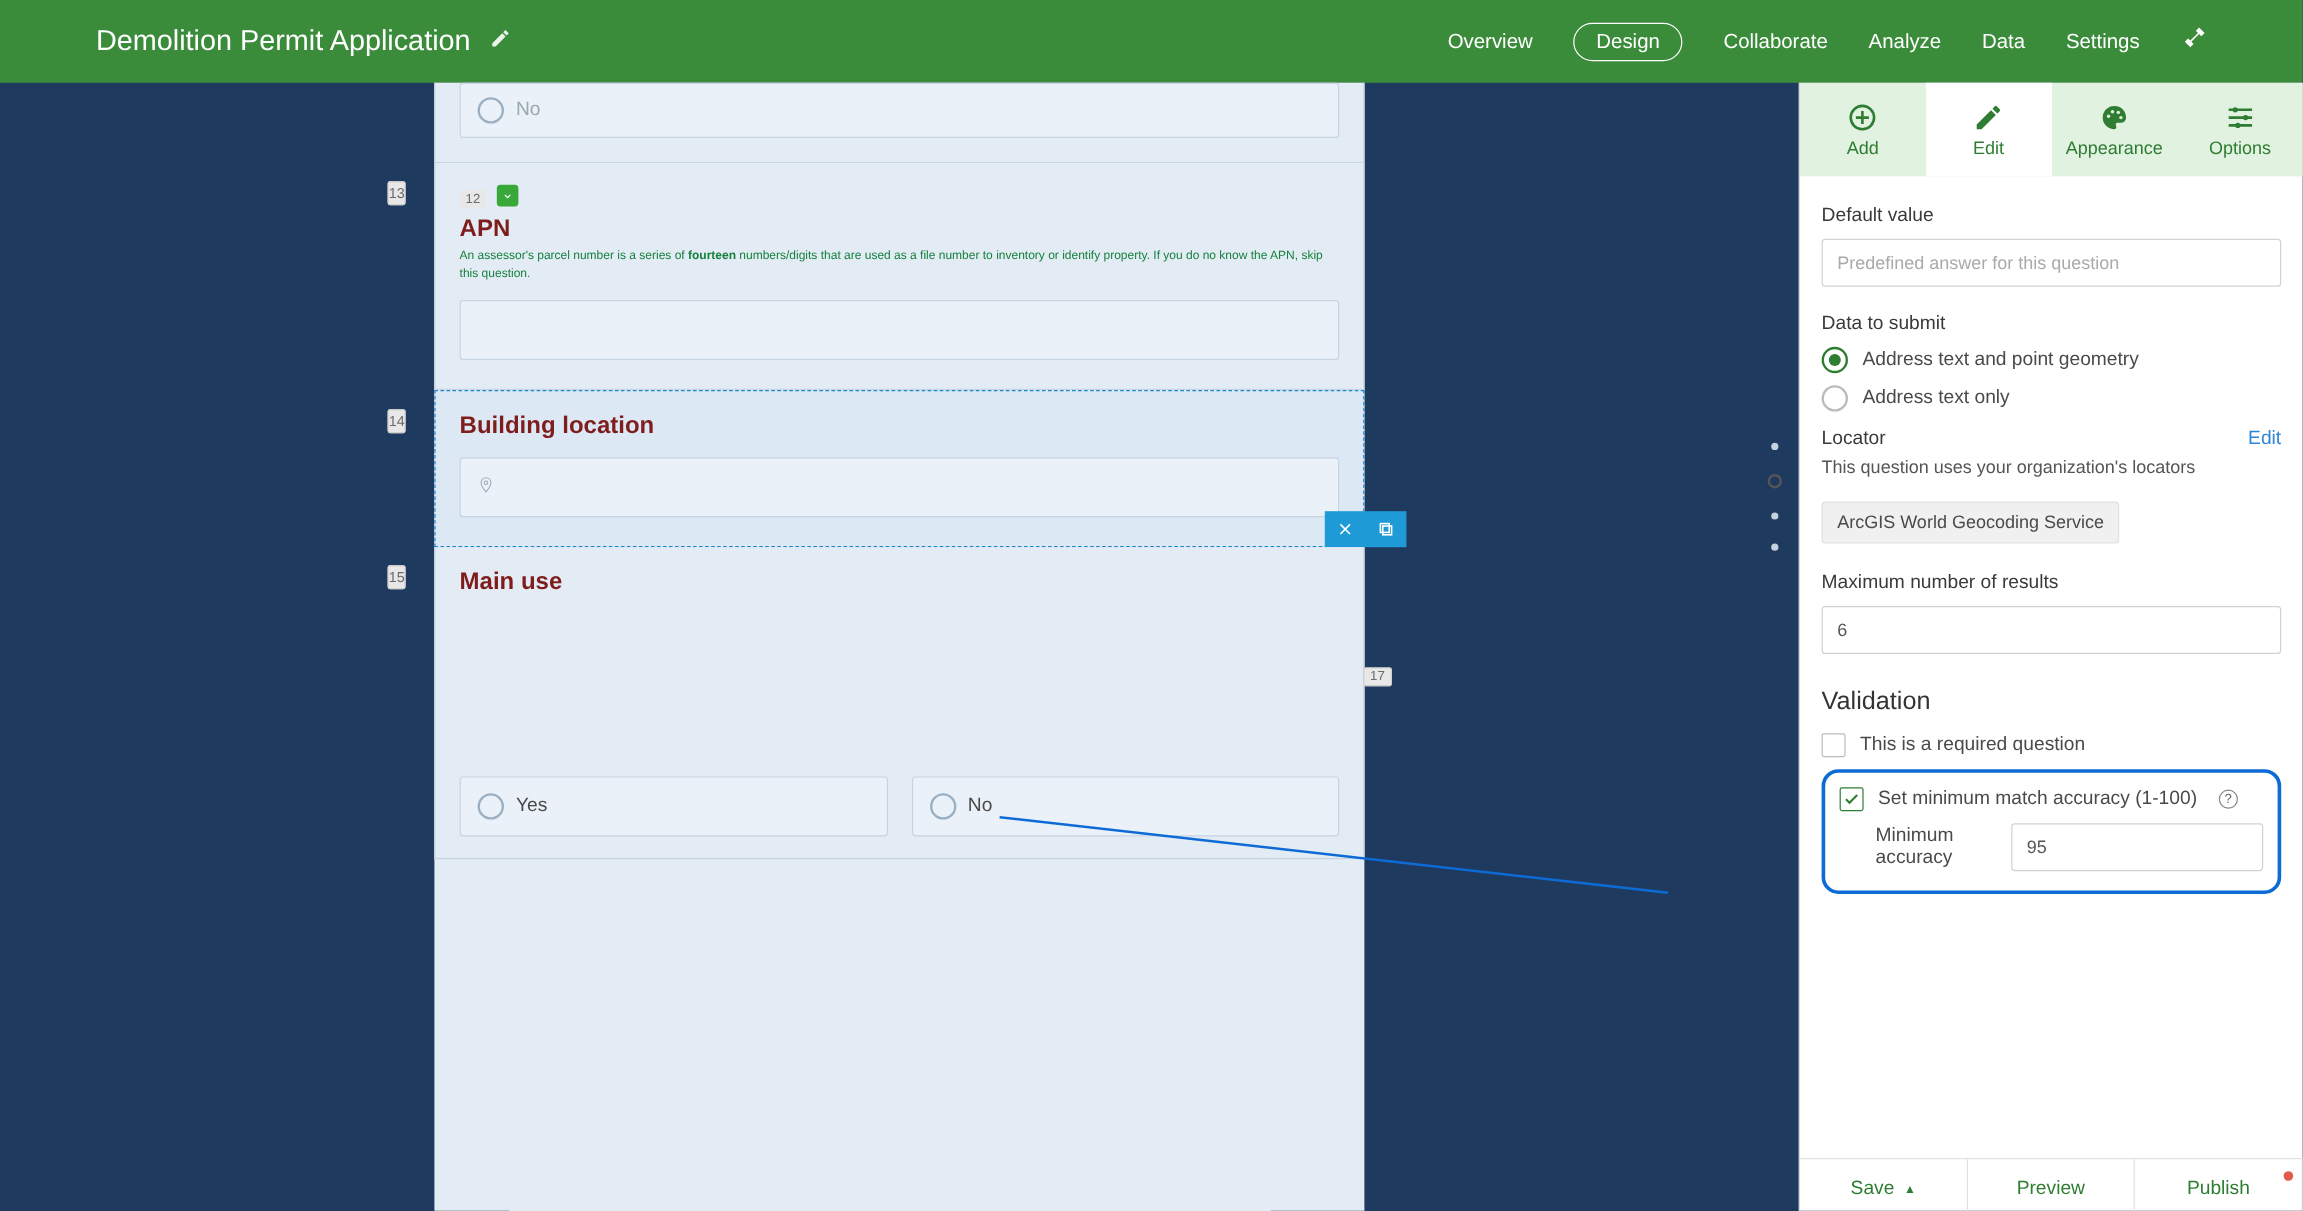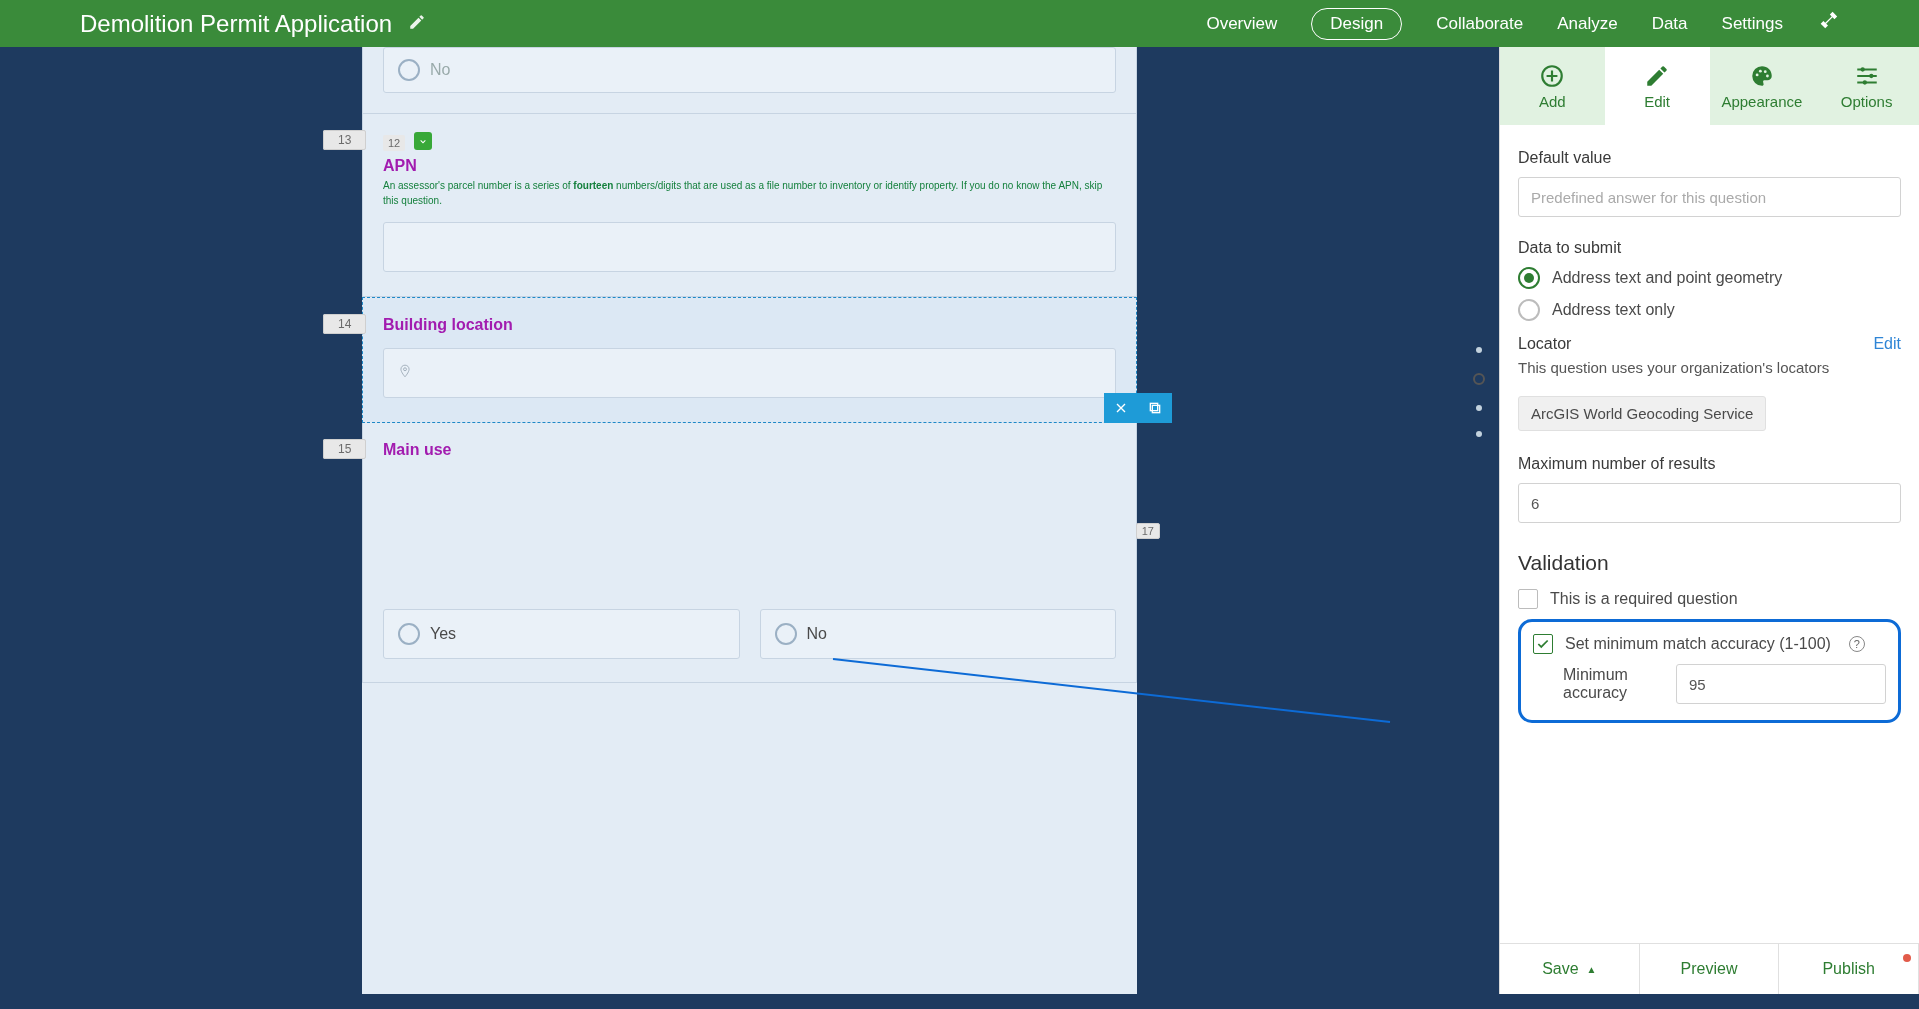--- a/index.html
+++ b/index.html
@@ -11,41 +11,41 @@
     --border:#c7d4e2;
     --lightgreen:#e1f2e1;
     --gray:#6a6a6a;
     --link:#2f85d6;
     --txt:#4a4a4a;
   }
   *{box-sizing:border-box;font-family:"Segoe UI",Arial,sans-serif;}
   html,body{margin:0;padding:0;width:1919px;height:1009px;overflow:hidden;}
   body{background:var(--dark);color:var(--txt);}
   
-  .header{height:47px;background:var(--green);display:flex;align-items:center;color:#fff;padding:0 80px 0 80px;justify-content:space-between;}
+  .header{height:69px;background:var(--green);display:flex;align-items:center;color:#fff;padding:0 80px 0 80px;justify-content:space-between;}
   .title-wrap{display:flex;align-items:center;gap:16px;}
   .app-title{font-size:24px;font-weight:400;}
   .pencil svg{width:18px;height:18px;fill:#fff;opacity:.9;}
   .nav{display:flex;align-items:center;gap:34px;font-size:17px;}
   .nav-item{cursor:pointer;}
   .nav-item.active{border:1px solid #fff;border-radius:18px;padding:5px 18px;}
   .nav-tools svg{width:22px;height:22px;fill:#fff;}
 
   .main{display:flex;height:calc(100% - 62px);}
   .canvas-area{flex:1;position:relative;display:flex;justify-content:center;}
   .canvas{width:775px;background:var(--panel-blue);height:100%;position:relative;}
 
   .qcard{border:1px solid var(--border);border-top:none;background:var(--panel-blue);position:relative;padding:18px 20px 24px 20px;}
   .qcard.selected{background:var(--panel-blue-sel);border:1px dashed #1e88c7;border-left:1px dashed #1e88c7;}
   .badge-col{position:absolute;left:-40px;top:16px;}
-  .rownum{background:#e8e8e8;color:#6b6b6b;border:1px solid #cfcfcf;font-size:12px;padding:2px 14px;border-radius:2px;}
+  .rownum{background:#e8e8e8;color:#6b6b6b;border:1px solid #cfcfcf;font-size:12px;padding:2px 0;border-radius:2px;}
   .mini-badge{display:inline-flex;align-items:center;background:#e8e8e8;color:#6b6b6b;font-size:11px;padding:2px 5px;border-radius:2px;margin-right:4px;}
   .rule-badge{display:inline-flex;align-items:center;justify-content:center;width:18px;height:18px;background:#38a838;border-radius:3px;}
   .rule-badge svg{width:12px;height:12px;fill:#fff;}
-  .qtitle{font-size:16px;font-weight:600;color:#a21caf;margin:6px 0 4px;}
+  .qtitle{font-size:20px;font-weight:600;color:#7f1d1d;margin:6px 0 4px;}
   .qdesc{font-size:10px;color:#15803d;line-height:1.45;}
   .qdesc b{font-weight:700;}
   .field{margin-top:14px;background:#eaf1f8;border:1px solid var(--border);border-radius:3px;height:50px;display:flex;align-items:center;padding:0 14px;color:#9aa;}
   .radio{width:22px;height:22px;border:2px solid #9bb0c4;border-radius:50%;}
   .sel-actions{position:absolute;right:-36px;bottom:-1px;display:flex;background:#1e9bd7;}
   .sel-actions div{width:34px;height:30px;display:flex;align-items:center;justify-content:center;cursor:pointer;}
   .sel-actions svg{width:16px;height:16px;fill:#fff;}
 
   .yn-grid{display:flex;gap:20px;margin-top:10px;}
   .yn-cell{flex:1;background:#eaf1f8;border:1px solid var(--border);border-radius:3px;height:50px;display:flex;align-items:center;padding:0 14px;gap:10px;}

